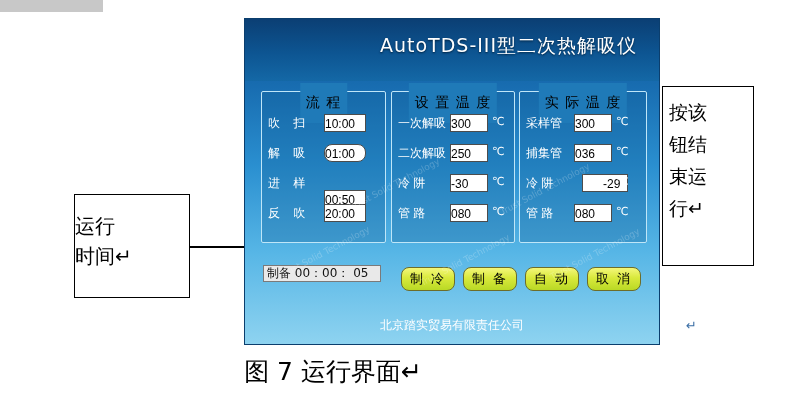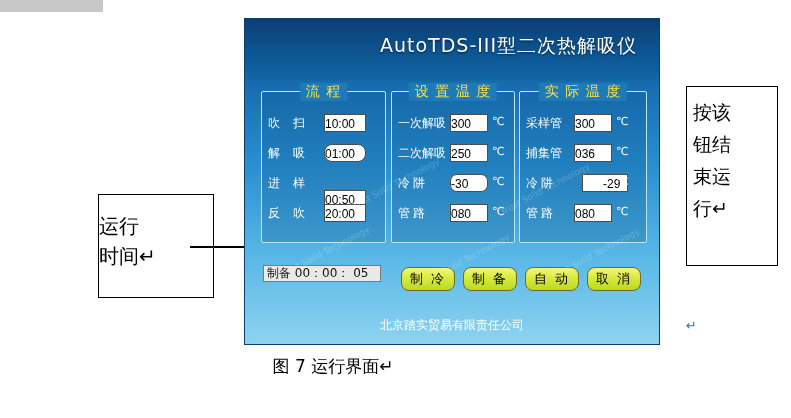--- a/index.html
+++ b/index.html
@@ -42,27 +42,27 @@
     position:absolute;top:0;
     border:1px solid #bfe6f8;border-radius:2px;
     background:rgba(18,92,150,0.30);
     box-sizing:border-box;
   }
   .col1{left:0;width:125px;height:152px;}
   .col2{left:130px;width:124px;height:152px;}
   .col3{left:258px;width:128px;height:152px;}
   .col-title{
     position:absolute;top:-9px;left:50%;transform:translateX(-50%);
-    background:#1f7ab8;color:#fde047;font-size:14px;padding:0 6px;white-space:nowrap;
+    background:#1f7ab8;color:#000000;font-size:14px;padding:11px 6px;white-space:nowrap;
     font-family:"DejaVu Sans",sans-serif;letter-spacing:1px;
   }
   .row{position:absolute;left:6px;height:20px;}
   .lbl{
     position:absolute;left:0;top:1px;width:48px;color:#ffffff;font-size:12px;
-    font-family:Liberation Serif, serif;white-space:nowrap;
+    font-family:Liberation Sans, sans-serif;white-space:nowrap;
   }
   .lbl.sp{letter-spacing:5px;}
   .val{
     position:absolute;top:0;width:42px;height:18px;line-height:18px;
     background:#ffffff;border:1px solid #4c4c4c;color:#000000;font-size:12px;
     text-align:left;box-sizing:border-box;
     font-family:Liberation Sans, sans-serif;
   }
   .unit{
     position:absolute;top:1px;color:#ffffff;font-size:11px;
@@ -93,34 +93,34 @@
   }
   
   .wm{
     position:absolute;color:rgba(255,255,255,0.22);font-size:9px;
     transform:rotate(-28deg);white-space:nowrap;pointer-events:none;
     font-family:"DejaVu Sans",sans-serif;
   }
   
   .anno-box{
     position:absolute;border:1.5px solid #000;box-sizing:border-box;
-    color:#000;font-family:Liberation Serif, serif;margin-left:24px;
+    color:#000;font-family:Liberation Serif, serif;
   }
   .left-anno{
     left:74px;top:194px;width:116px;height:104px;
     font-size:20px;line-height:30px;padding-top:16px;
   }
   .left-line{position:absolute;left:190px;top:246px;width:54px;height:2px;background:#000;}
   .right-anno{
     left:662px;top:86px;width:92px;height:180px;
     font-size:19px;line-height:32px;padding:10px 4px 0 6px;
   }
   .caption{
     position:absolute;left:0;top:355px;width:666px;text-align:center;
-    font-size:17px;color:#000;font-family:"DejaVu Sans",sans-serif;
+    font-size:25px;color:#000;font-family:"DejaVu Sans",sans-serif;
   }
   .cr2{position:absolute;left:686px;top:318px;color:#3a6ea5;font-size:13px;
        font-family:"DejaVu Sans",sans-serif;}
 </style>
 </head>
 <body>
 
 <div class="gray-bar"></div>
 
 <div class="device">
@@ -159,21 +159,21 @@
         <span class="val" style="left:52px;width:38px;">300</span>
         <span class="unit" style="left:94px;">℃</span>
       </div>
       <div class="row" style="top:52px;">
         <span class="lbl">二次解吸</span>
         <span class="val" style="left:52px;width:38px;">250</span>
         <span class="unit" style="left:94px;">℃</span>
       </div>
       <div class="row" style="top:82px;">
         <span class="lbl">冷   阱</span>
-        <span class="val" style="left:52px;width:38px;border-radius:7px;">-30</span>
+        <span class="val" style="left:52px;width:38px;">-30</span>
         <span class="unit" style="left:94px;">℃</span>
       </div>
       <div class="row" style="top:112px;">
         <span class="lbl">管   路</span>
         <span class="val" style="left:52px;width:38px;">080</span>
         <span class="unit" style="left:94px;">℃</span>
       </div>
     </div>
 
     <div class="col col3">

